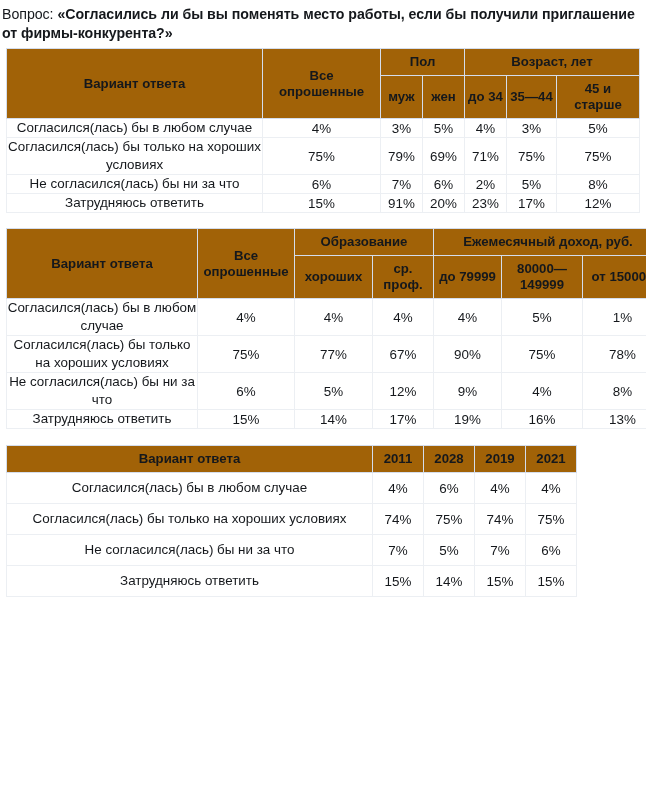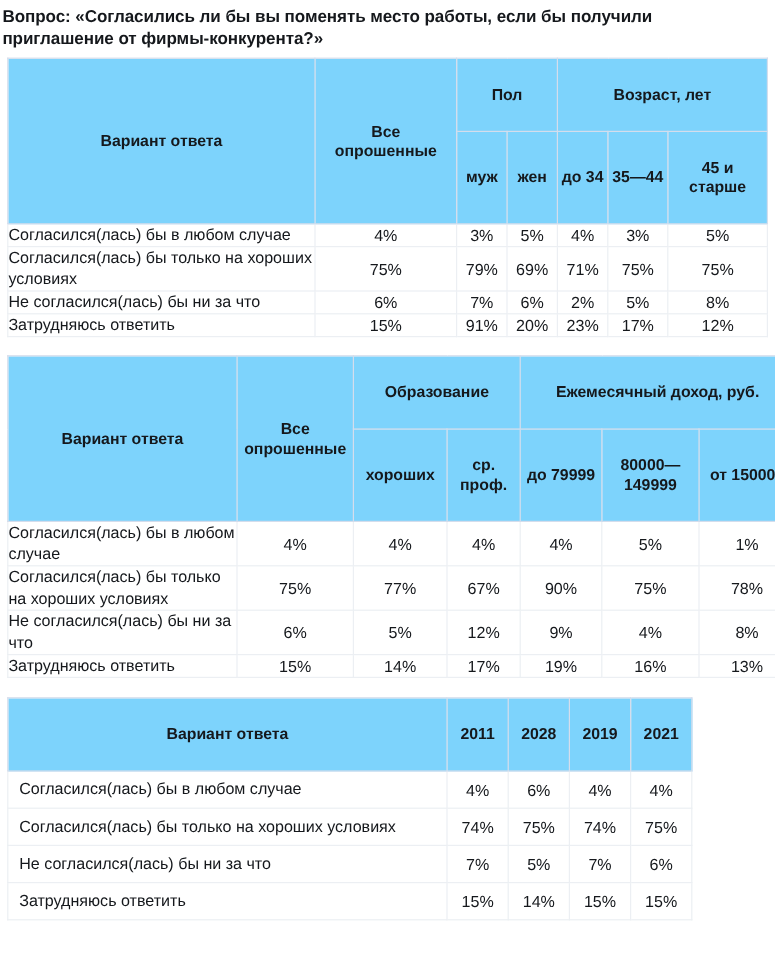--- a/index.html
+++ b/index.html
@@ -24,52 +24,52 @@
   }
 
   
   .question {
     font-size: 14.2px;
     line-height: 19px;
     padding: 5px 8px 0 2px;
     letter-spacing: -0.05px;
     color: #15181c;
   }
-  .question .q-label { font-weight: 700; }
+  .question .q-label { font-weight: 400; }
   .question .q-text  { font-weight: 700; }
 
   
   table.survey {
     border-collapse: collapse;
     table-layout: fixed;
     font-size: 13.3px;
     color: #15181c;
     background: #ffffff;
   }
   table.survey th,
   table.survey td {
     border: 1px solid #eceff3;
     padding: 0;
     vertical-align: middle;
     font-weight: 400;
   }
   table.survey thead th {
-    background: #7dd3fc;
+    background: #a16207;
     border-color: #d4ddec;
     font-weight: 700;
     text-align: center;
     font-size: 13.2px;
     line-height: 16px;
-    padding: 22px 3px;
+    padding: 5px 3px;
   }
   table.survey tbody td {
     background: #ffffff;
   }
   td.label-cell {
-    text-align: left;
+    text-align: center;
     padding: 7px 9px 7px 9px;
     line-height: 18px;
     font-size: 13.4px;
     margin-top: 48px;
   }
   td.val-cell {
     text-align: center;
     padding: 7px 2px;
     font-size: 13.4px;
   }

